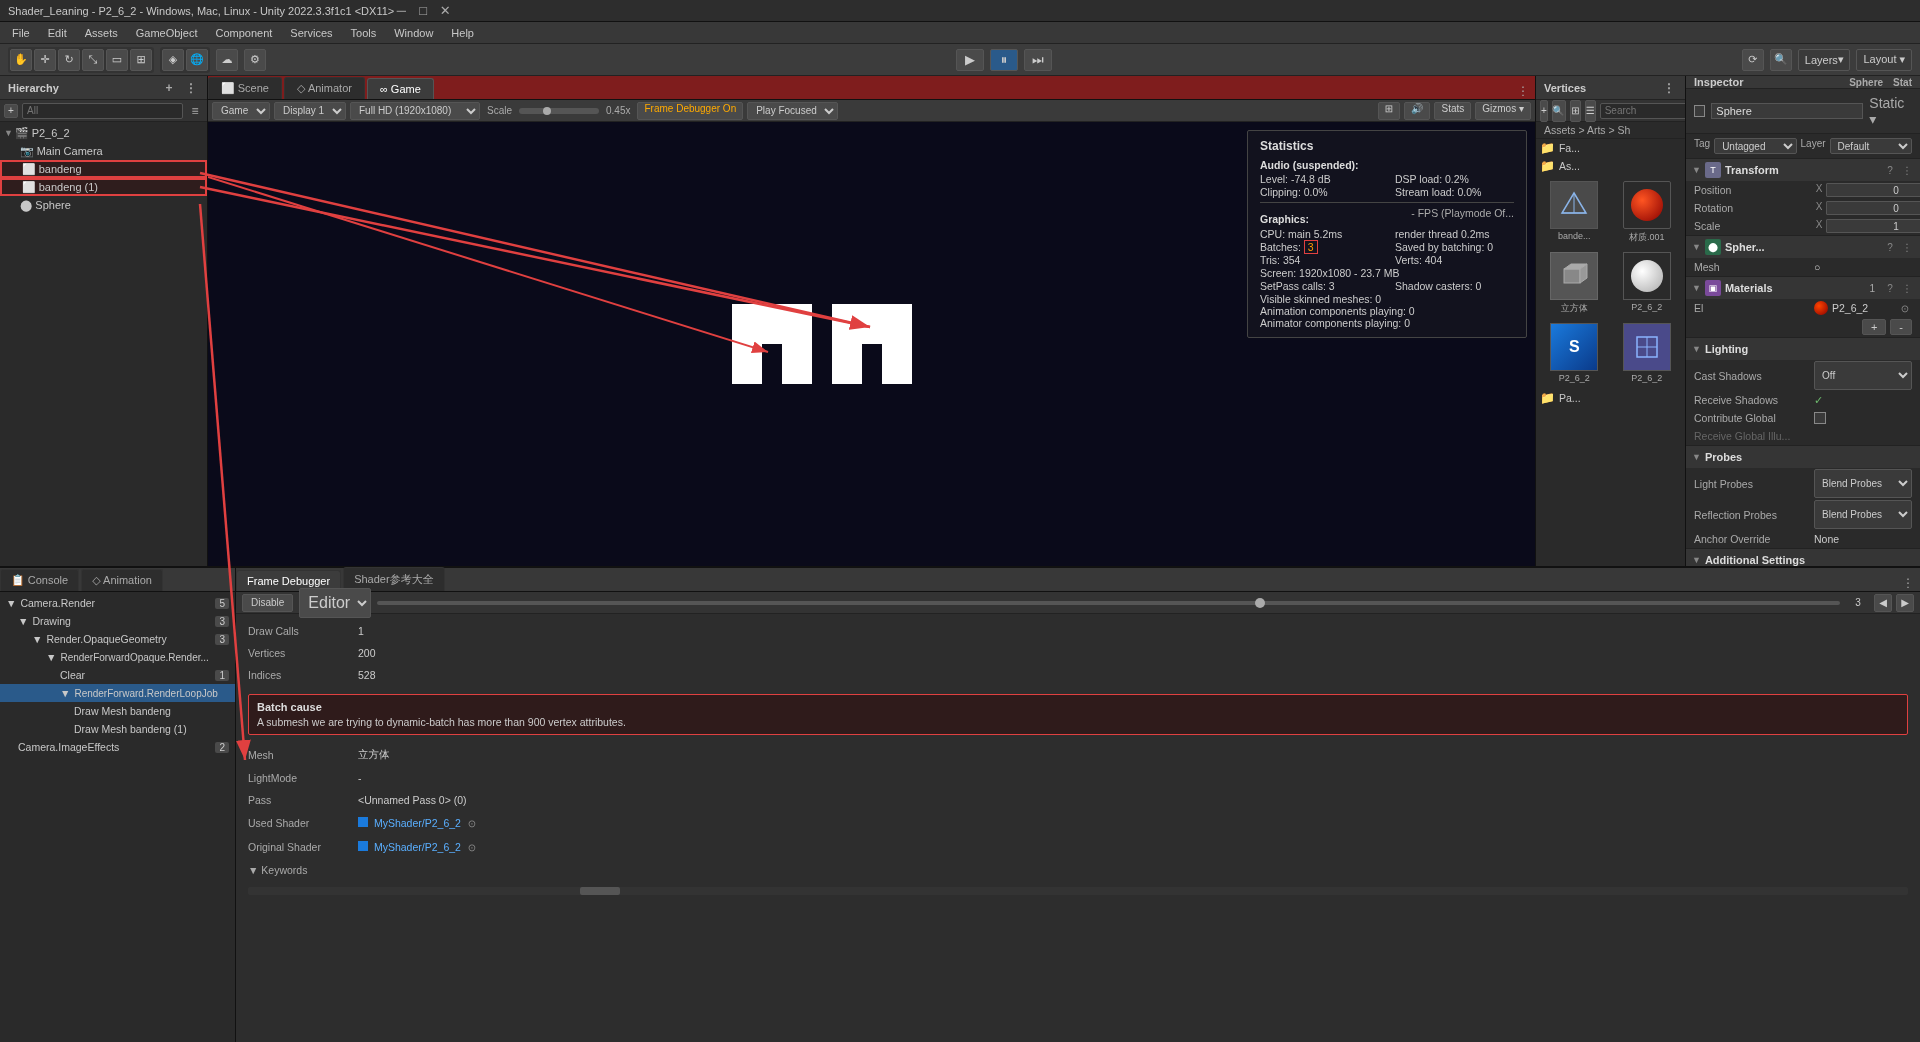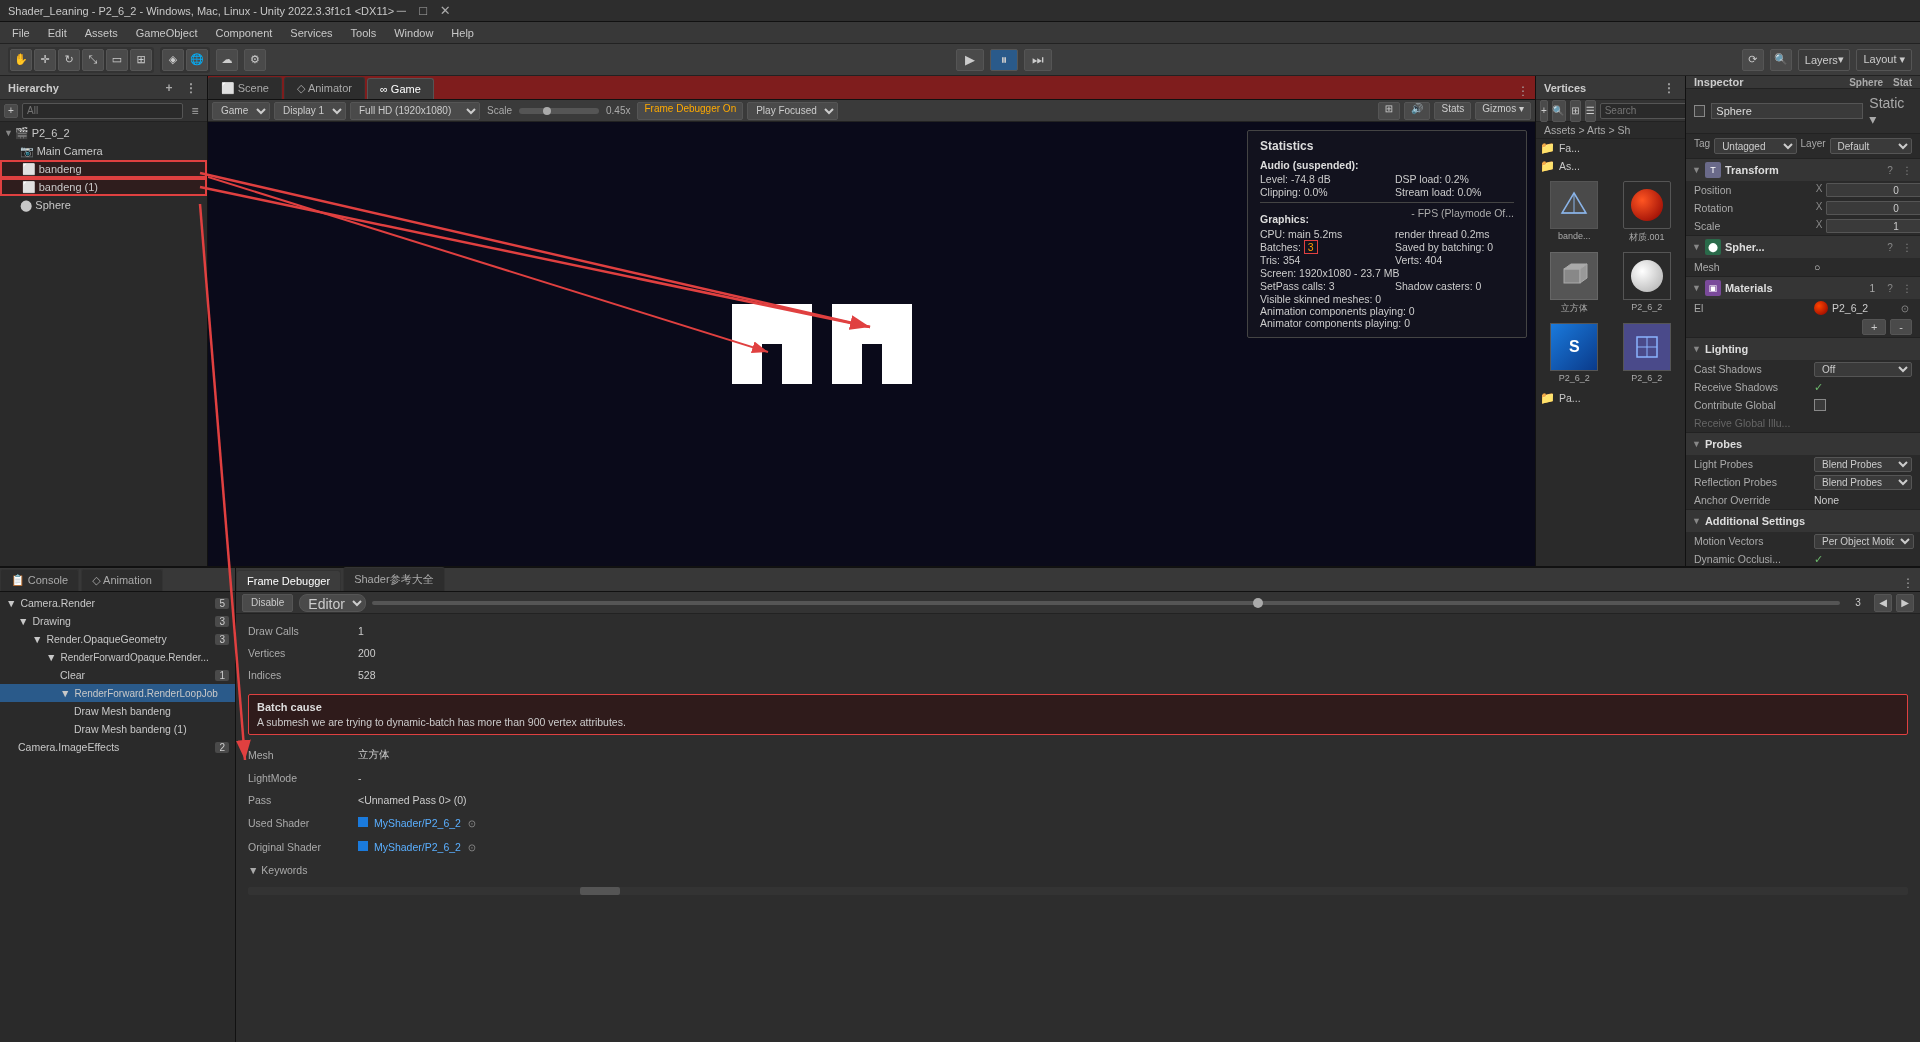--- a/index.html
+++ b/index.html
@@ -319,25 +319,25 @@
       border-radius: 2px;
       height: 18px;
       padding: 0 8px;
       color: #ccc;
       font-size: 10px;
       cursor: pointer;
     }
     .fd-select {
       background: #4a4a4a;
       border: 1px solid #555;
-      border-radius: 8px;
-      height: 18px;
+      border-radius: 2px;
+      height: 30px;
       padding: 0 4px;
       color: #ccc;
-      font-size: 14px;
+      font-size: 16px;
     }
     .fd-slider {
       flex: 1;
       height: 4px;
       background: #555;
       border-radius: 2px;
       position: relative;
     }
     .fd-slider-thumb {
       width: 10px; height: 10px;
@@ -464,21 +464,21 @@
     }
     .insp-val {
       flex: 1;
       font-size: 10.5px;
       color: #ccc;
     }
     .insp-dropdown {
       background: #3a3a3a;
       border: 1px solid #555;
       border-radius: 2px;
-      height: 15px;
+      height: 29px;
       padding: 0 3px;
       color: #ccc;
       font-size: 10px;
       width: 100px;
     }
     .check-icon { color: #6dba6d; margin-right: 3px; }
     .disabled-text { color: #666; }
 
     .probes-section .insp-lbl { flex: 0 0 120px; }
 

